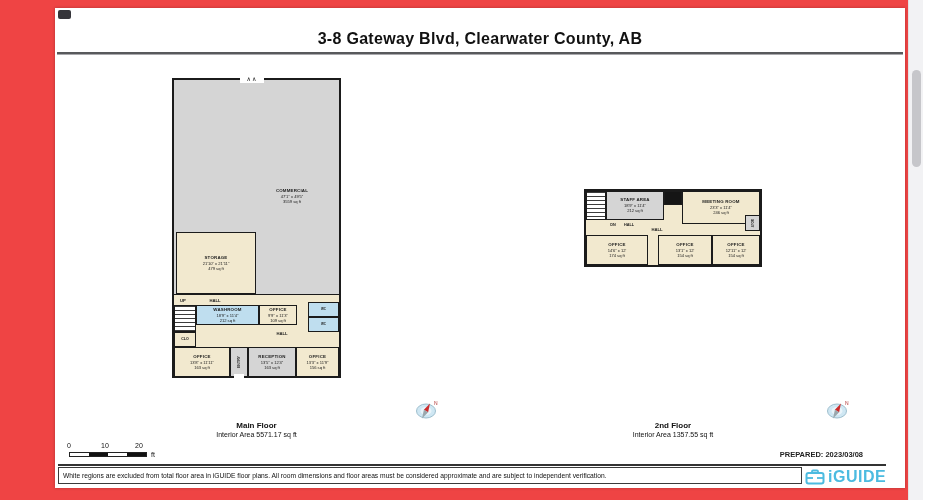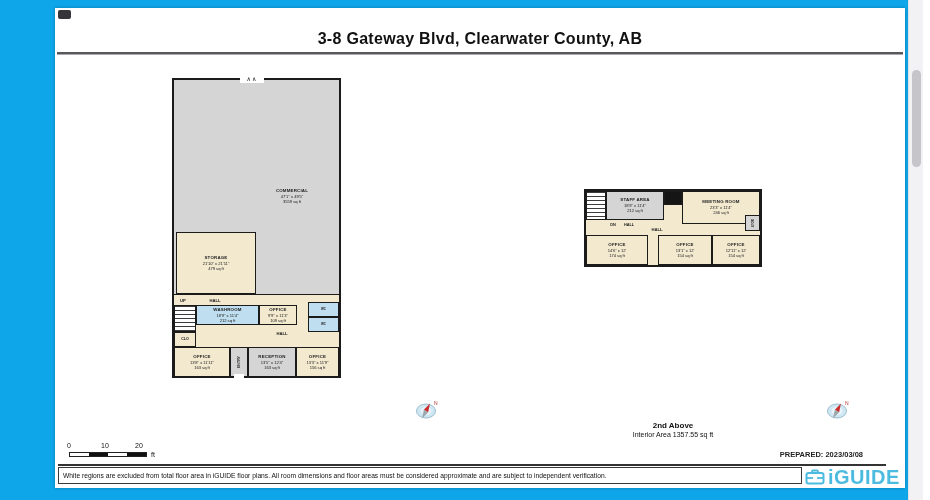--- a/index.html
+++ b/index.html
@@ -1,17 +1,17 @@
 <!DOCTYPE html>
 <html><head>
 <meta charset="utf-8">
 <style>
   * { margin:0; padding:0; box-sizing:border-box; }
   body { font-family:"Liberation Sans", sans-serif; background:#e9e9eb; }
-  #stage { position:relative; width:930px; height:500px; background:#0ea5e9; overflow:hidden; }
+  #stage { position:relative; width:930px; height:500px; background:#ef4444; overflow:hidden; }
 
   
   .sheet { position:absolute; left:55px; top:8px; width:850px; height:480px; background:#ffffff; box-shadow:0 0 3px rgba(0,0,0,.25); }
   .corner-mark { position:absolute; left:3px; top:2px; width:13px; height:9px; background:#35353a; border-radius:2px; }
 
   .doc-title { position:absolute; left:0; top:22px; width:100%; text-align:center; font-size:16px; font-weight:bold; color:#111; letter-spacing:.3px; }
   .title-rule { position:absolute; left:2px; top:44px; width:846px; height:3px; background:#58595c; border-bottom:1px solid #a9a9ad; }
   .doc-subtitle { position:absolute; left:0; top:50px; width:100%; text-align:center; font-size:7.5px; color:#222; }
 
   
@@ -48,21 +48,21 @@
   .scalebar .bar { position:absolute; left:4px; top:10px; width:78px; height:5px; border:1px solid #222; display:flex; }
   .scalebar .seg { flex:1; }
   .seg.w { background:#ffffff; } .seg.b { background:#111111; }
   .scalebar .unit { position:absolute; left:86px; top:9px; }
 
   .prepared { position:absolute; right:42px; top:442px; font-size:7.5px; font-weight:600; color:#222; }
   .bottom-rule { position:absolute; left:3px; top:456px; width:828px; height:2px; background:#333; }
 
   .disclaimer { position:absolute; left:3px; top:459px; width:744px; height:17px; border:1px solid #3a3a3a; display:flex; align-items:center; padding-left:4px; font-size:6.7px; color:#111; }
   .brand { position:absolute; left:750px; top:458px; height:22px; display:flex; align-items:center; gap:3px; }
-  .brand .word { font-size:20px; font-weight:600; color:#4cbbe0; letter-spacing:.5px; }
+  .brand .word { font-size:16px; font-weight:600; color:#4cbbe0; letter-spacing:.5px; }
 
   
   .scroll-track { position:absolute; left:908px; top:0; width:15px; height:500px; background:#f2f2f4; border-left:1px solid #e2e2e4; }
   .scroll-thumb { position:absolute; left:3px; top:70px; width:9px; height:97px; background:#c6c6ca; border-radius:5px; }
   .right-white { position:absolute; left:923px; top:0; width:7px; height:500px; background:#ffffff; }
 </style>
 </head>
 <body>
 
 <div id="stage">
@@ -207,22 +207,26 @@
       </div>
       <div class="room cream" style="left:126px;top:44px;width:48px;height:30px;">
         <div class="lbl">
           <span class="nm">OFFICE</span>
           <span class="dims">12'11" x 12'</span>
           <span class="area">154 sq ft</span>
         </div>
       </div>
     </div>
 
+    <div class="floor-caption" style="left:117px;top:413px;width:169px;">
+      <span class="fname">Main Floor</span>
+      <span class="farea">Interior Area 5571.17 sq ft</span>
+    </div>
     <div class="floor-caption" style="left:529px;top:413px;width:178px;">
-      <span class="fname">2nd Above</span>
+      <span class="fname">2nd Floor</span>
       <span class="farea">Interior Area 1357.55 sq ft</span>
     </div>
 
     <div class="compass" style="left:358px;top:391px;">
       <svg width="28" height="22" viewBox="0 0 28 22">
         <ellipse cx="13" cy="12" rx="9.5" ry="7" fill="#cfe7f3" stroke="#9dbecd" stroke-width="1"></ellipse>
         <ellipse cx="13" cy="12" rx="5.5" ry="4" fill="#e9f4fa"></ellipse>
         <g transform="rotate(28 13 12)">
           <polygon points="13,3.5 10.6,12 15.4,12" fill="#cc2b2b"></polygon>
           <polygon points="13,20.5 10.6,12 15.4,12" fill="#9aa7ad"></polygon>

